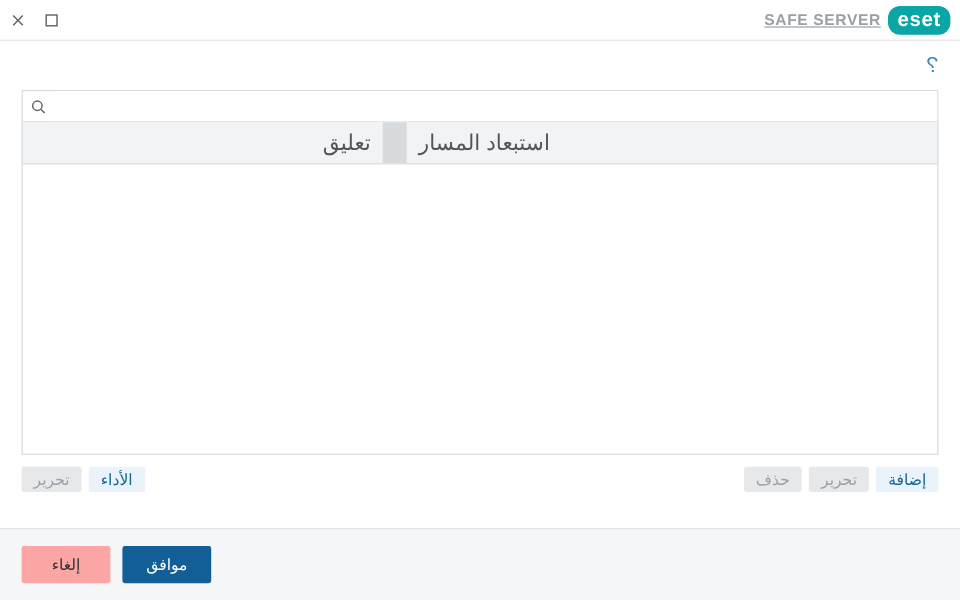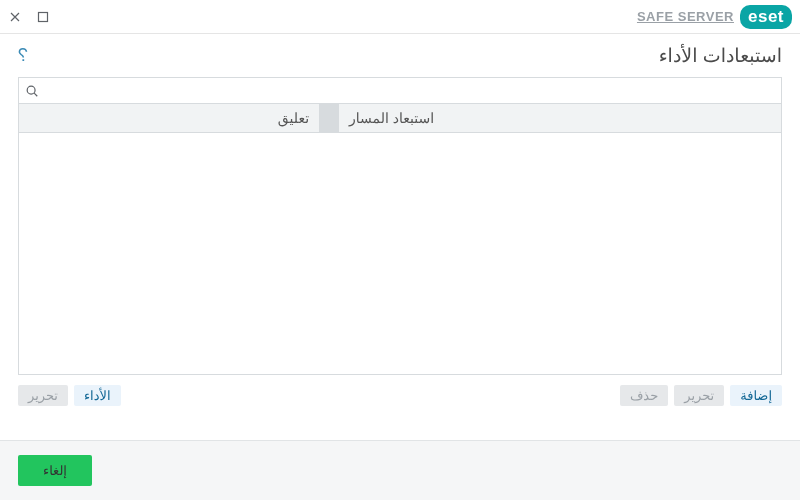--- a/index.html
+++ b/index.html
@@ -72,21 +72,21 @@
   .search-icon-box svg { width: 14px; height: 14px; stroke: #5f6368; stroke-width: 1.4; fill: none; }
 
   .col-head {
     display: flex;
     background: #f1f3f4;
     border-left: 1px solid #d7dbde;
     border-right: 1px solid #d7dbde;
     border-top: none;
   }
   .col-head > div {
-    padding: 6px 10px; font-size: 14px; color: #555;
+    padding: 6px 10px; font-size: 18px; color: #555;
   }
   .col-path { flex: 0 0 58%; text-align: left; }
   .col-sep { width: 1px; background: #d7dbde; }
   .col-comment { flex: 1; text-align: right; }
 
   .grid-body {
     height: 243px;
     border: 1px solid #d7dbde; border-top: 1px solid #d7dbde;
     background: #fff;
   }
@@ -111,21 +111,21 @@
     border-top: 1px solid #e1e4e6;
     padding: 14px 18px;
     display: flex; gap: 10px;
     justify-content: flex-end; 
   }
   .btn-lg {
     min-width: 74px; padding: 8px 16px;
     font-size: 13px; border: none; border-radius: 2px; cursor: pointer;
   }
   .btn-primary { background: #125e96; color: #fff; }
-  .btn-secondary { background: #22c55e; color: #333; }
+  .btn-secondary { background: #fca5a5; color: #333; }
 </style>
 </head>
 <body>
 
 <div class="titlebar">
   <div class="title-right">
     <span class="eset-badge">eset</span>
     <span class="eset-product">SAFE SERVER</span>
   </div>
   <div class="title-left">
@@ -136,21 +136,20 @@
     </span>
     <span class="win-btn">
       <svg viewBox="0 0 12 12">
           <path d="M2 2 L10 10 M10 2 L2 10"></path>
         </svg>
     </span>
   </div>
 </div>
 
 <div class="header">
-  <div class="page-title">استبعادات الأداء</div>
   <div class="help-btn">?</div>
 </div>
 
 <div class="card">
   <div class="search-row">
     <input class="search-input" type="text" placeholder="" style="">
     <div class="search-icon-box">
       <svg viewBox="0 0 16 16">
           <circle cx="7" cy="7" r="4.5"></circle>
           <path d="M10.5 10.5 L14 14"></path>
@@ -171,14 +170,15 @@
     <button class="btn-sm btn-disabled">تحرير</button>
     <button class="btn-sm btn-disabled">حذف</button>
   </div>
   <div class="btn-group">
     <button class="btn-sm btn-link">الأداء</button>
     <button class="btn-sm btn-disabled">تحرير</button>
   </div>
 </div>
 
 <div class="footer">
+  <button class="btn-lg btn-primary">موافق</button>
   <button class="btn-lg btn-secondary">إلغاء</button>
 </div>
 
 </body></html>

